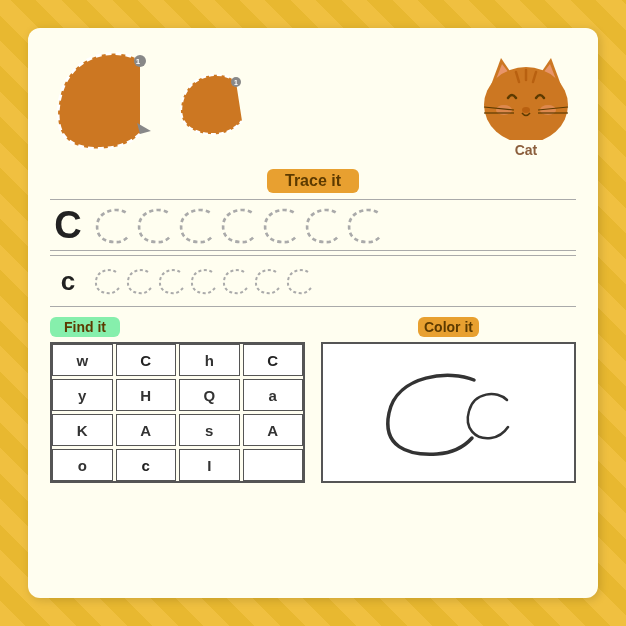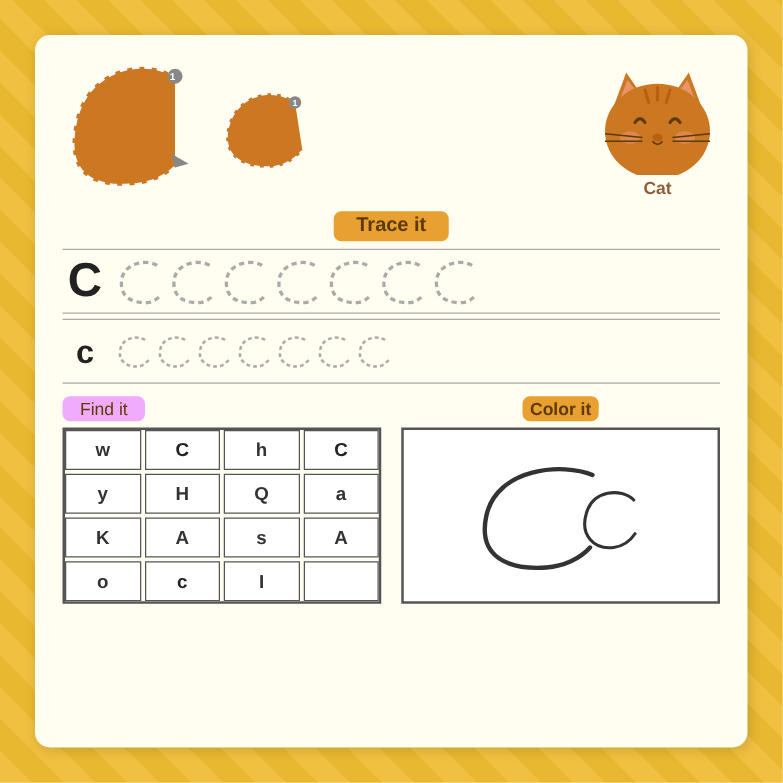--- a/index.html
+++ b/index.html
@@ -157,24 +157,24 @@
       margin-top: 10px;
     }
 
     
     .find-it-box {
       flex: 1;
     }
 
     .find-it-badge {
       display: inline-block;
-      background: #f0abfc;
+      background: #86efac;
       color: #5c3a00;
       font-size: 14px;
-      font-weight: normal;
+      font-weight: bold;
       padding: 2px 14px;
       border-radius: 6px;
       margin-bottom: 5px;
     }
 
     .letter-grid {
       display: grid;
       grid-template-columns: repeat(4, 1fr);
       gap: 3px;
       border: 2px solid #555;

